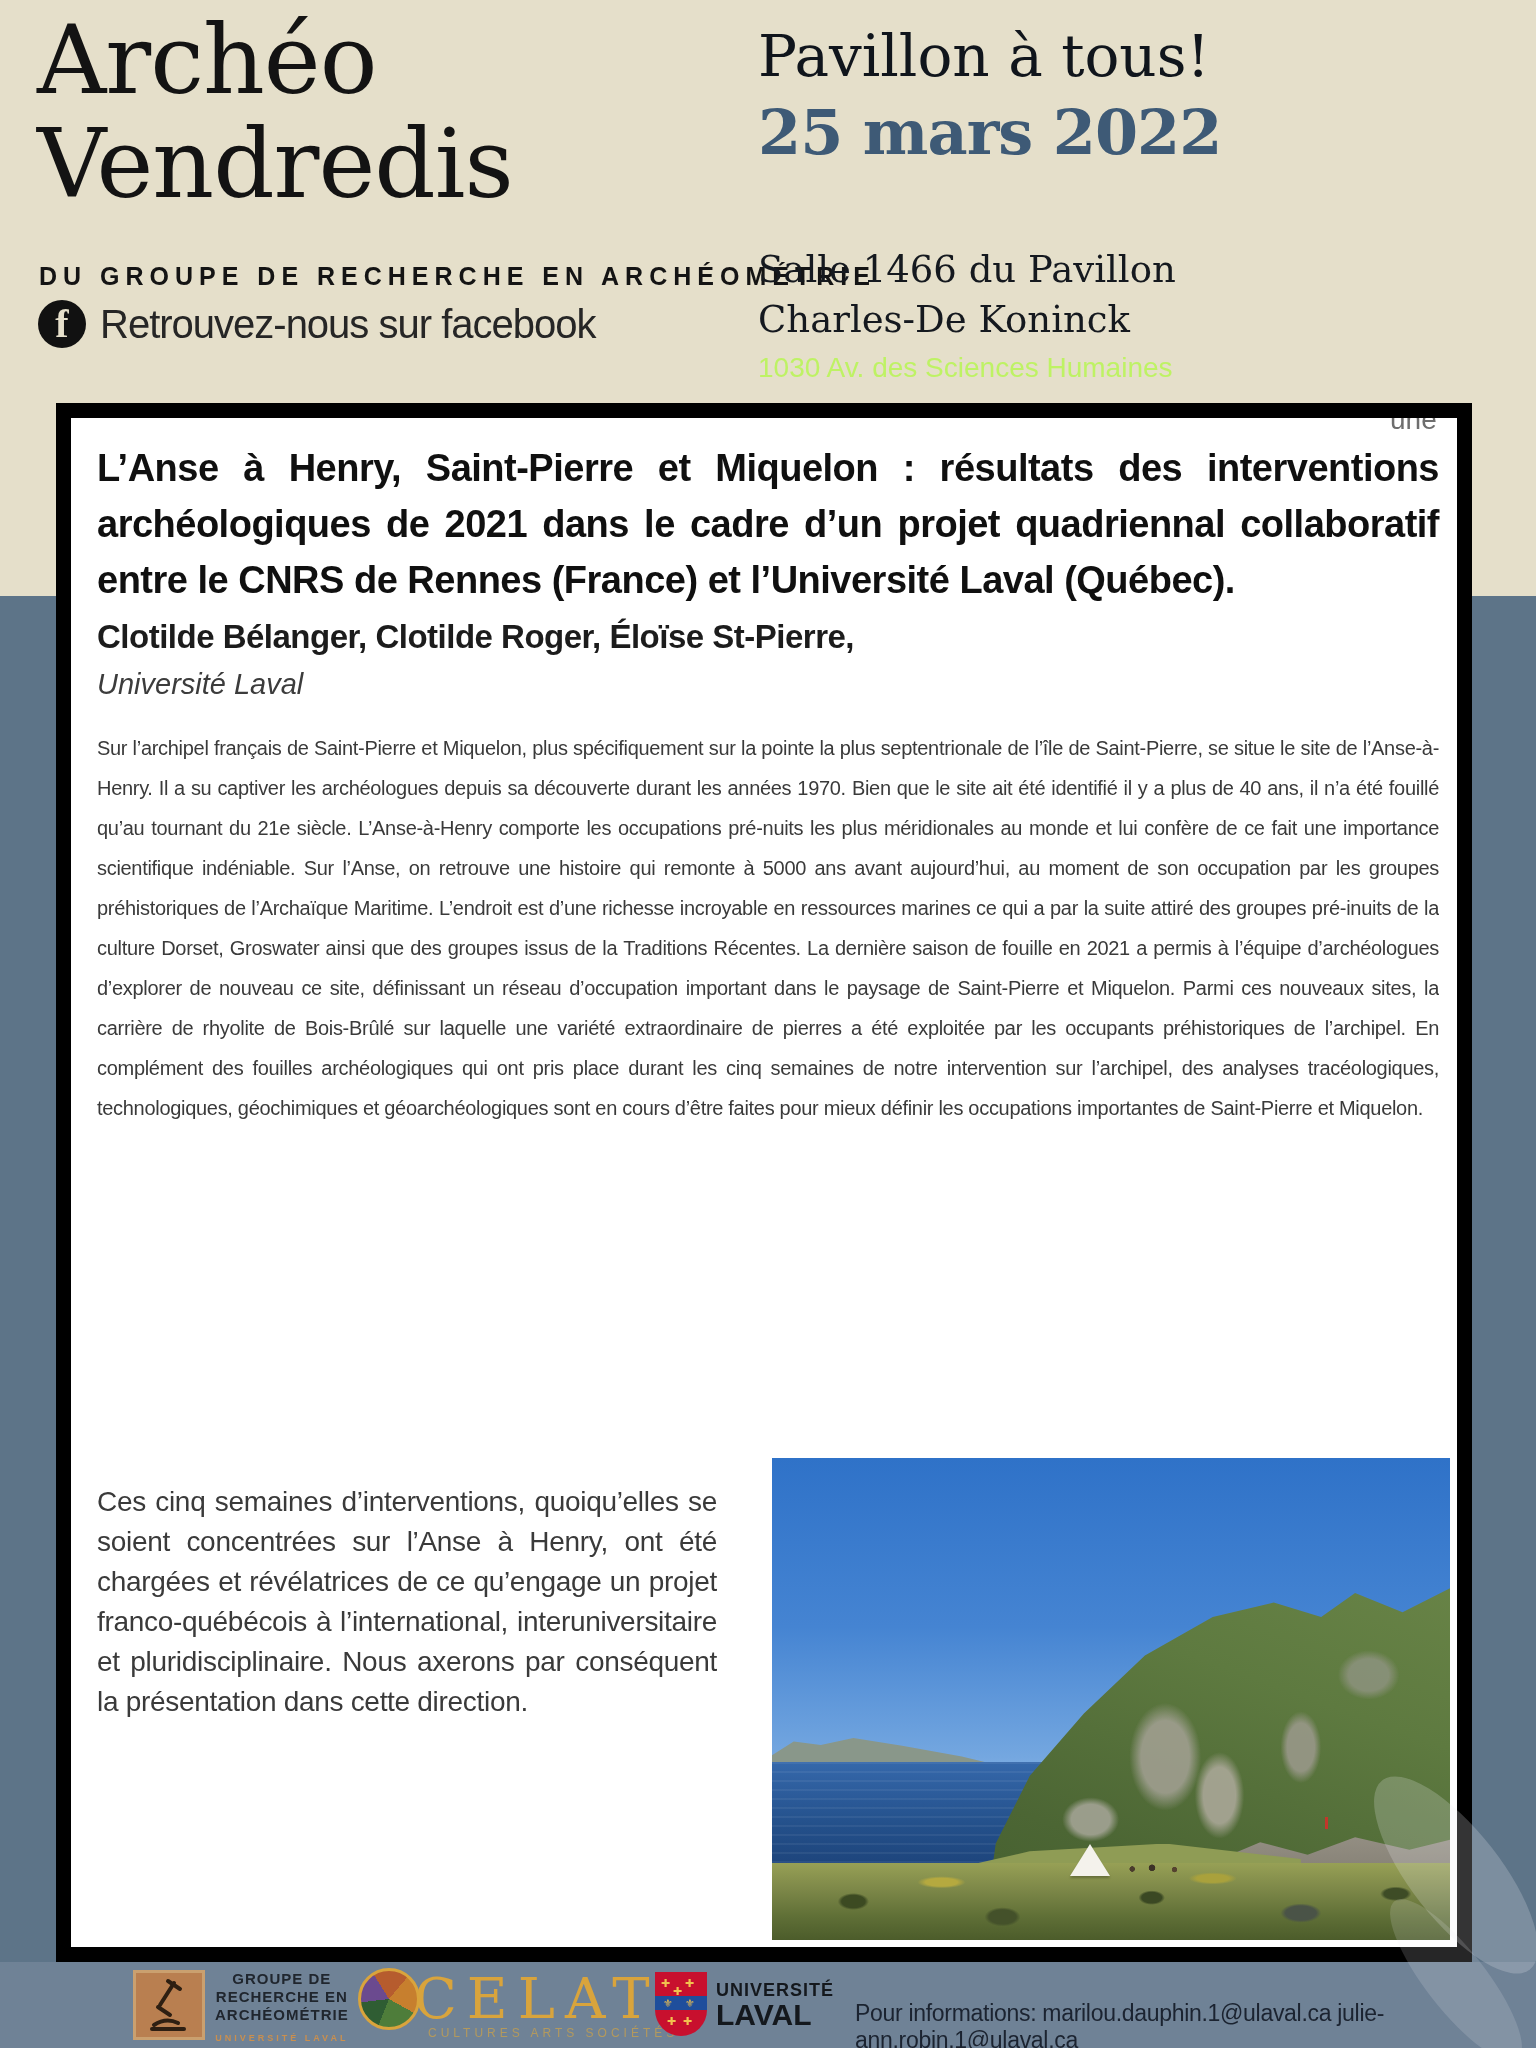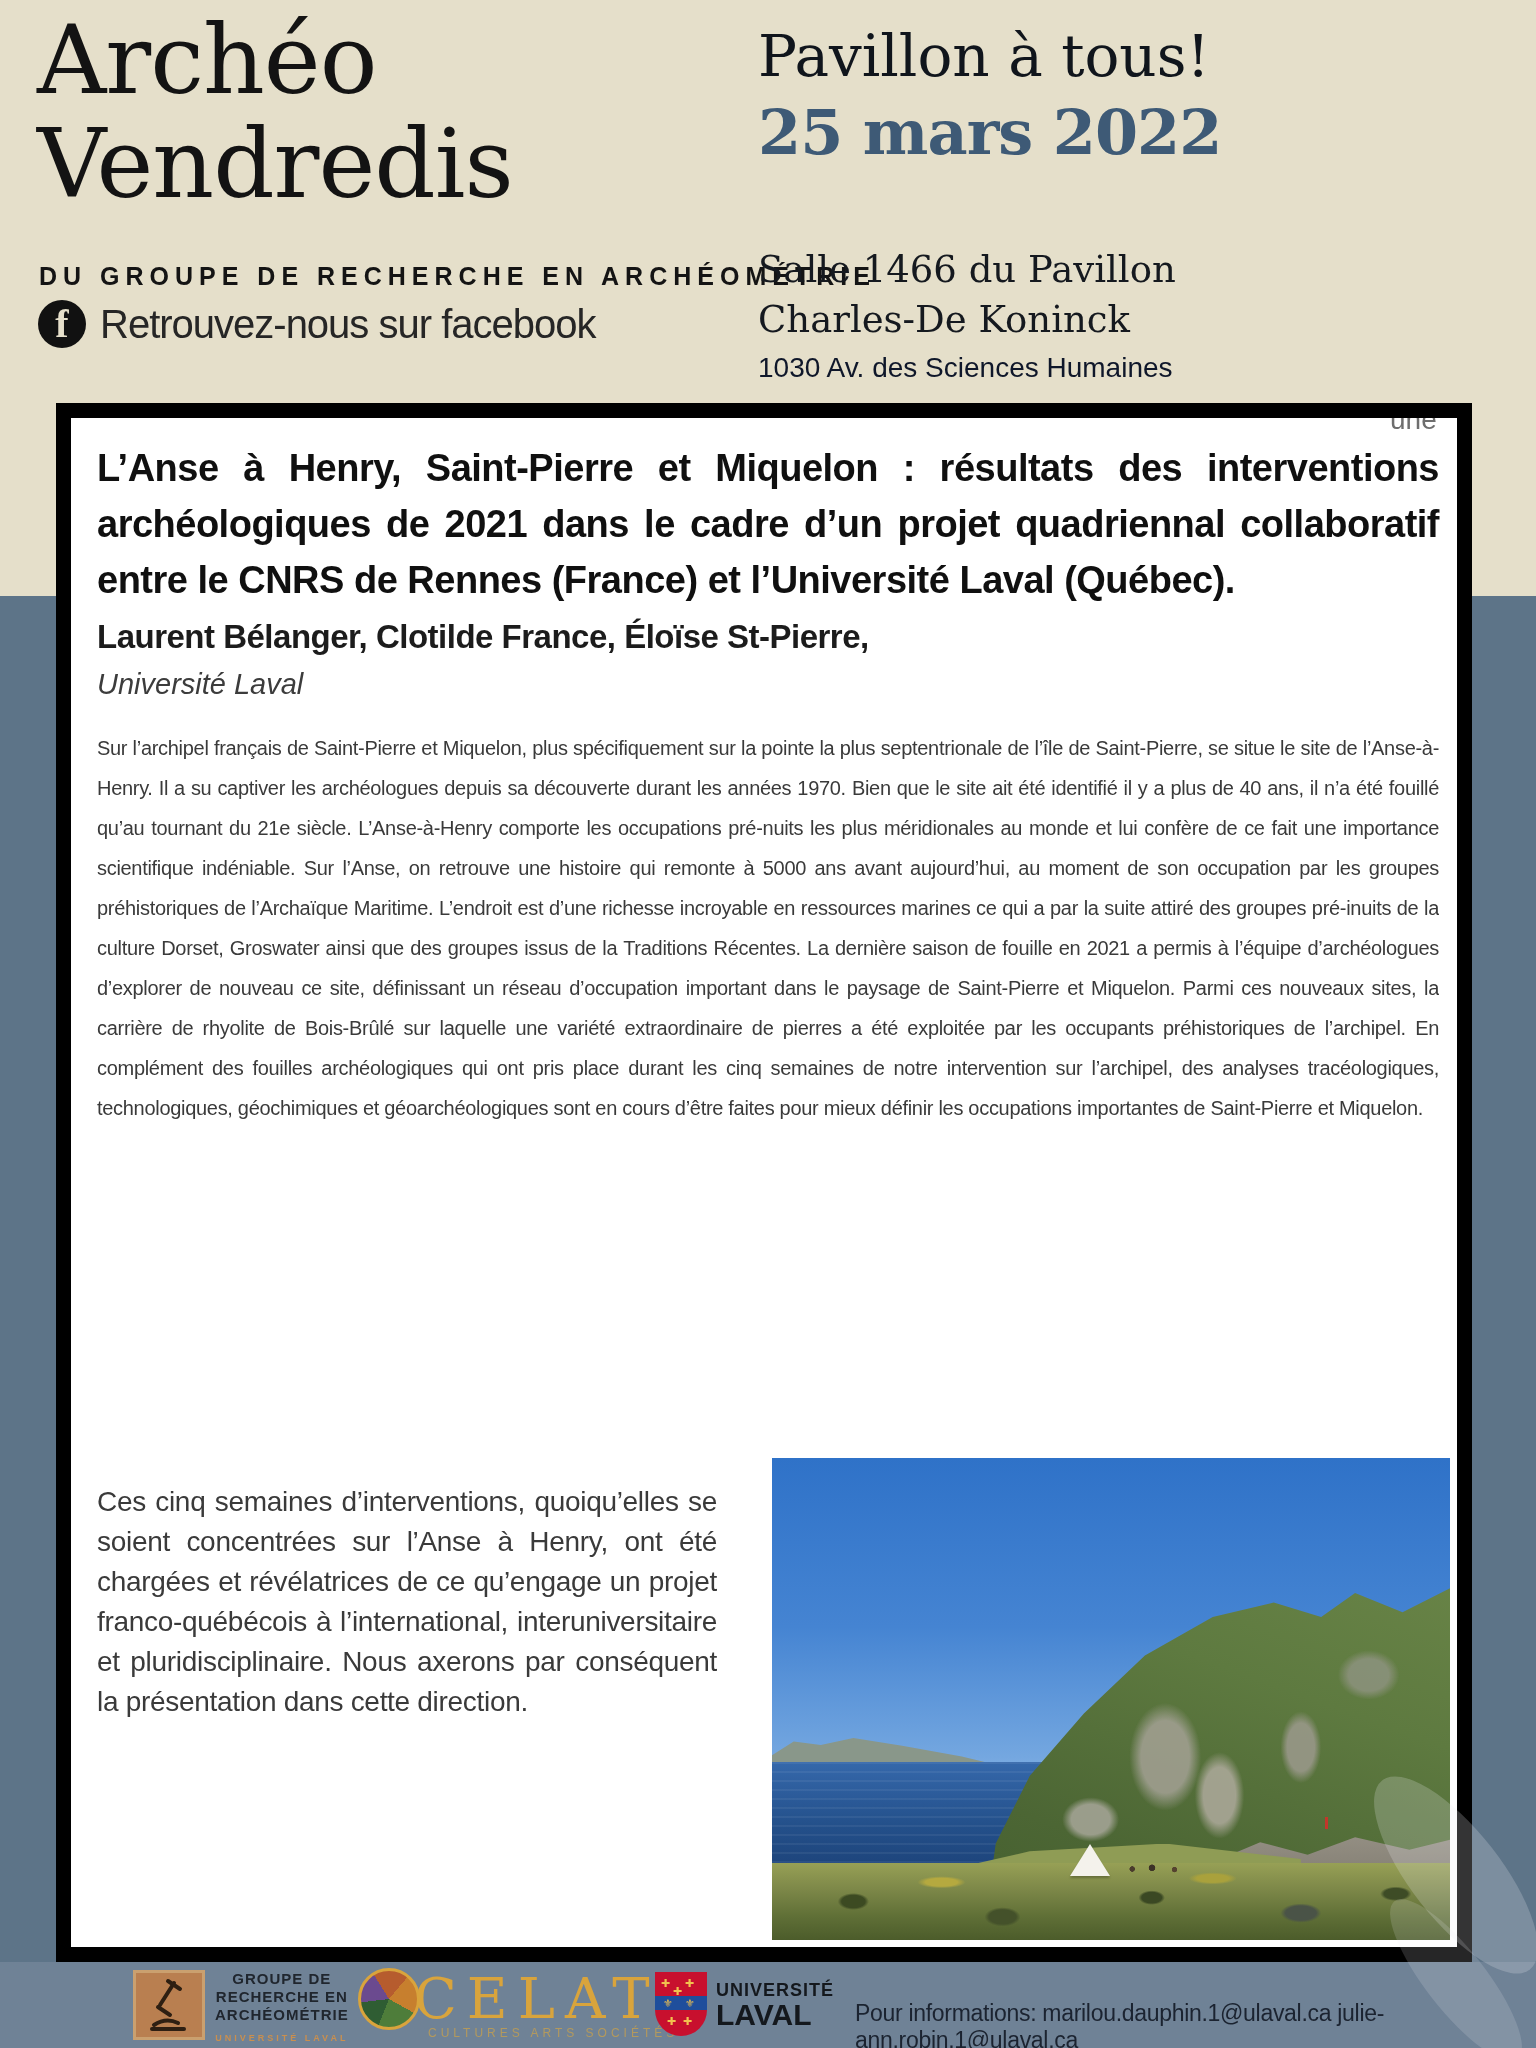--- a/index.html
+++ b/index.html
@@ -21,21 +21,21 @@
   .welcome{position:absolute;right:0;top:22px;width:700px;font-family:"DejaVu Serif",serif;
            font-size:58px;color:#10151c;}
   .event-date{position:absolute;right:0;top:96px;width:700px;font-family:"DejaVu Serif",serif;
               font-weight:bold;font-size:62px;color:#3e5a76;letter-spacing:-1px;}
   .event-time{position:absolute;right:0;top:166px;width:700px;font-family:"DejaVu Serif",serif;
               font-weight:bold;font-size:62px;color:#3e5a76;letter-spacing:-1px;}
   .venue1{position:absolute;right:0;top:248px;width:700px;font-family:"DejaVu Serif",serif;
           font-size:37px;color:#15191f;}
   .venue2{position:absolute;right:0;top:298px;width:700px;font-family:"DejaVu Serif",serif;
           font-size:37px;color:#15191f;}
-  .address{position:absolute;right:0;top:352px;width:700px;font-size:28px;color:#0f172a;
+  .address{position:absolute;right:0;top:352px;width:700px;font-size:28px;color:#bef264;
            letter-spacing:0px;}
 
   
   .card{position:absolute;left:56px;top:403px;width:1416px;height:1559px;
         background:#fff;border:15px solid #000;box-sizing:border-box;}
   .fragment-wrap{position:absolute;left:1390px;top:418px;height:15px;width:80px;overflow:hidden;}
   .fragment-wrap span{display:block;margin-top:-14px;font-size:28px;color:#6e6e6e;}
   .abs-title{position:absolute;left:97px;top:440px;width:1342px;
              font-size:38px;line-height:56px;font-weight:bold;color:#101010;
              letter-spacing:-0.5px;text-align:justify;}
@@ -145,21 +145,21 @@
   <div class="event-date" style="right:78px;">25 mars 2022</div>
   <div class="venue1" style="right:78px;">Salle 1466 du Pavillon</div>
   <div class="venue2" style="right:78px;">Charles-De Koninck</div>
   <div class="address" style="right:78px;">1030 Av. des Sciences Humaines</div>
 
   <div class="card"></div>
   <div class="fragment-wrap">
     <span>une</span>
   </div>
   <div class="abs-title">L’Anse à Henry, Saint-Pierre et Miquelon : résultats des interventions archéologiques de 2021 dans le cadre d’un projet quadriennal collaboratif entre le CNRS de Rennes (France) et l’Université Laval (Québec).</div>
-  <div class="authors">Laurent Bélanger, Clotilde France, Éloïse St-Pierre,</div>
+  <div class="authors">Clotilde Bélanger, Clotilde Roger, Éloïse St-Pierre,</div>
   <div class="affil">Université Laval</div>
   <div class="para1">Sur l’archipel français de Saint-Pierre et Miquelon, plus spécifiquement sur la pointe la plus septentrionale de l’île de Saint-Pierre, se situe le site de l’Anse-à-Henry. Il a su captiver les archéologues depuis sa découverte durant les années 1970. Bien que le site ait été identifié il y a plus de 40 ans, il n’a été fouillé qu’au tournant du 21e siècle. L’Anse-à-Henry comporte les occupations pré-nuits les plus méridionales au monde et lui confère de ce fait une importance scientifique indéniable. Sur l’Anse, on retrouve une histoire qui remonte à 5000 ans avant aujourd’hui, au moment de son occupation par les groupes préhistoriques de l’Archaïque Maritime. L’endroit est d’une richesse incroyable en ressources marines ce qui a par la suite attiré des groupes pré-inuits de la culture Dorset, Groswater ainsi que des groupes issus de la Traditions Récentes. La dernière saison de fouille en 2021 a permis à l’équipe d’archéologues d’explorer de nouveau ce site, définissant un réseau d’occupation important dans le paysage de Saint-Pierre et Miquelon. Parmi ces nouveaux sites, la carrière de rhyolite de Bois-Brûlé sur laquelle une variété extraordinaire de pierres a été exploitée par les occupants préhistoriques de l’archipel. En complément des fouilles archéologiques qui ont pris place durant les cinq semaines de notre intervention sur l’archipel, des analyses tracéologiques, technologiques, géochimiques et géoarchéologiques sont en cours d’être faites pour mieux définir les occupations importantes de Saint-Pierre et Miquelon.</div>
   <div class="para2">Ces cinq semaines d’interventions, quoiqu’elles se soient concentrées sur l’Anse à Henry, ont été chargées et révélatrices de ce qu’engage un projet franco-québécois à l’international, interuniversitaire et pluridisciplinaire. Nous axerons par conséquent la présentation dans cette direction.</div>
 
   <div class="photo">
     <div class="ph-sky"></div>
     <div class="ph-headland"></div>
     <div class="ph-sea"></div>
     <div class="ph-hill"></div>
     <div class="ph-hill-rock"></div>

